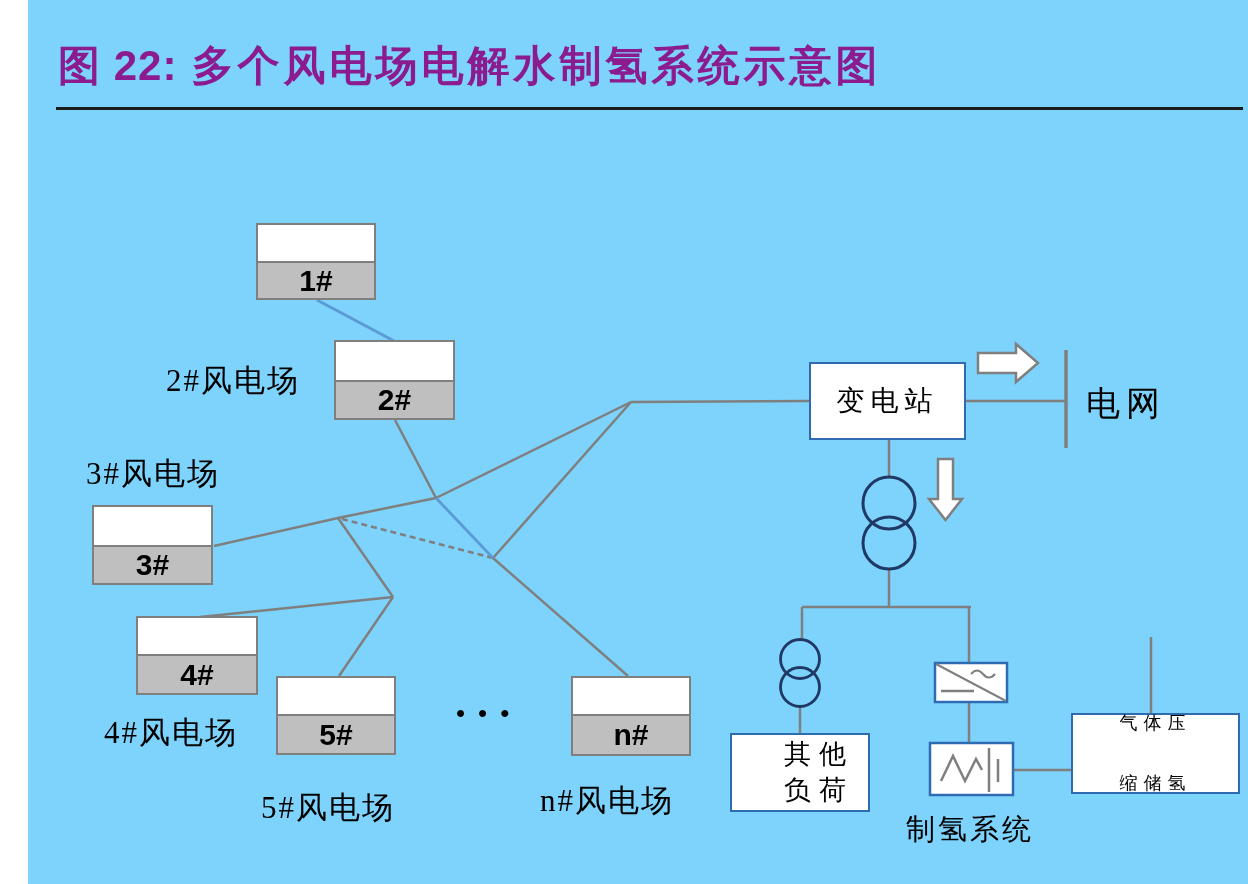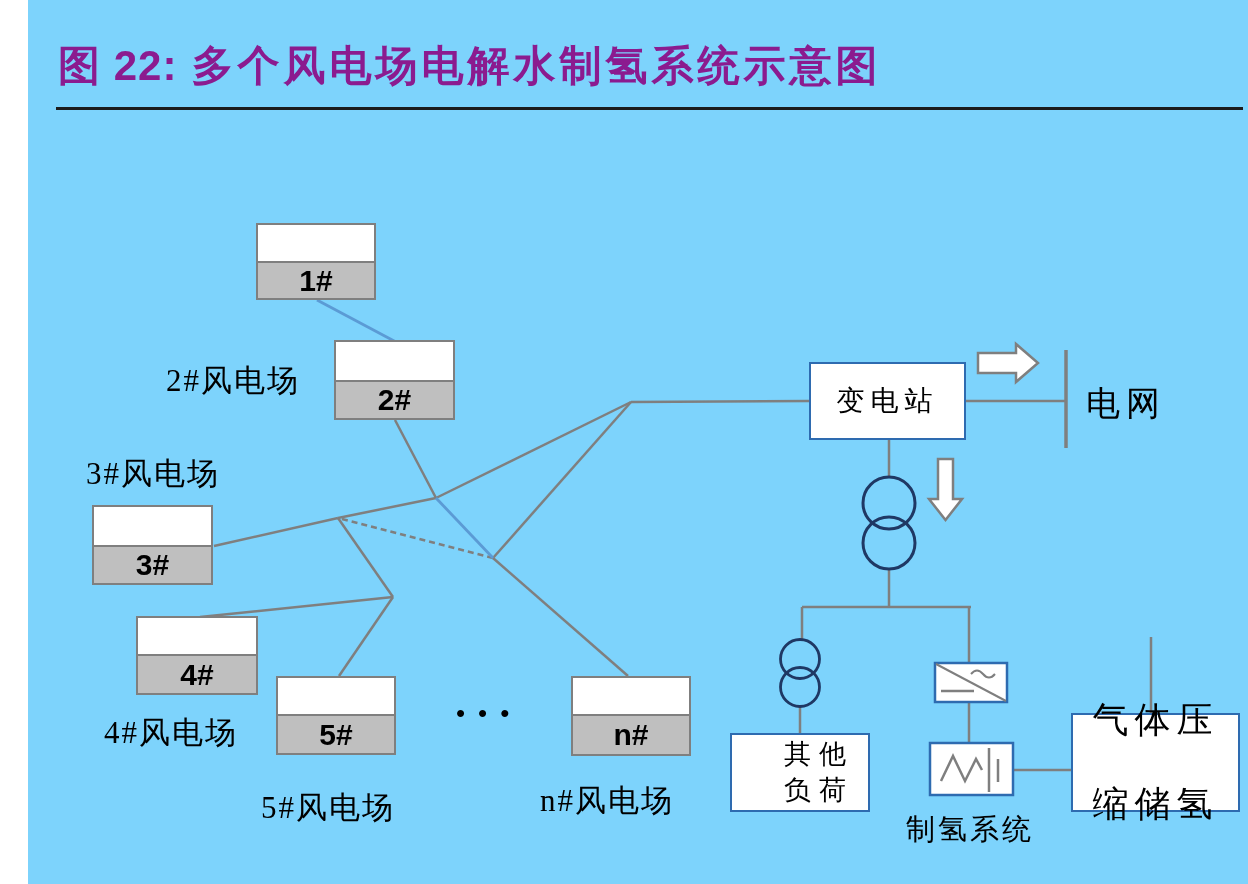--- a/index.html
+++ b/index.html
@@ -163,18 +163,18 @@
   <div class="lbl" style="left:1058px;top:381px;font-size:34px;letter-spacing:6px;">电网</div>
 
   <div class="sys-box" style="left:702px;top:733px;width:140px;height:79px;font-size:27px;letter-spacing:8px;padding-left:38px;">
     <span class="ln">其他</span>
     <span class="ln">负荷</span>
   </div>
 
   <div class="lbl" style="left:878px;top:810px;font-size:29px;letter-spacing:3px;text-align:center;">制氢系统</div>
 
 
-  <div class="sys-box" style="left:1043px;top:713px;width:169px;height:99px;font-size:36px;letter-spacing:6px;gap:36px;">
+  <div class="sys-box" style="left:1043px;top:713px;width:169px;height:81px;font-size:18px;letter-spacing:6px;gap:36px;">
     <span class="ln">气体压</span>
     <span class="ln">缩储氢</span>
   </div>
 
 </div>
 
 </body></html>

